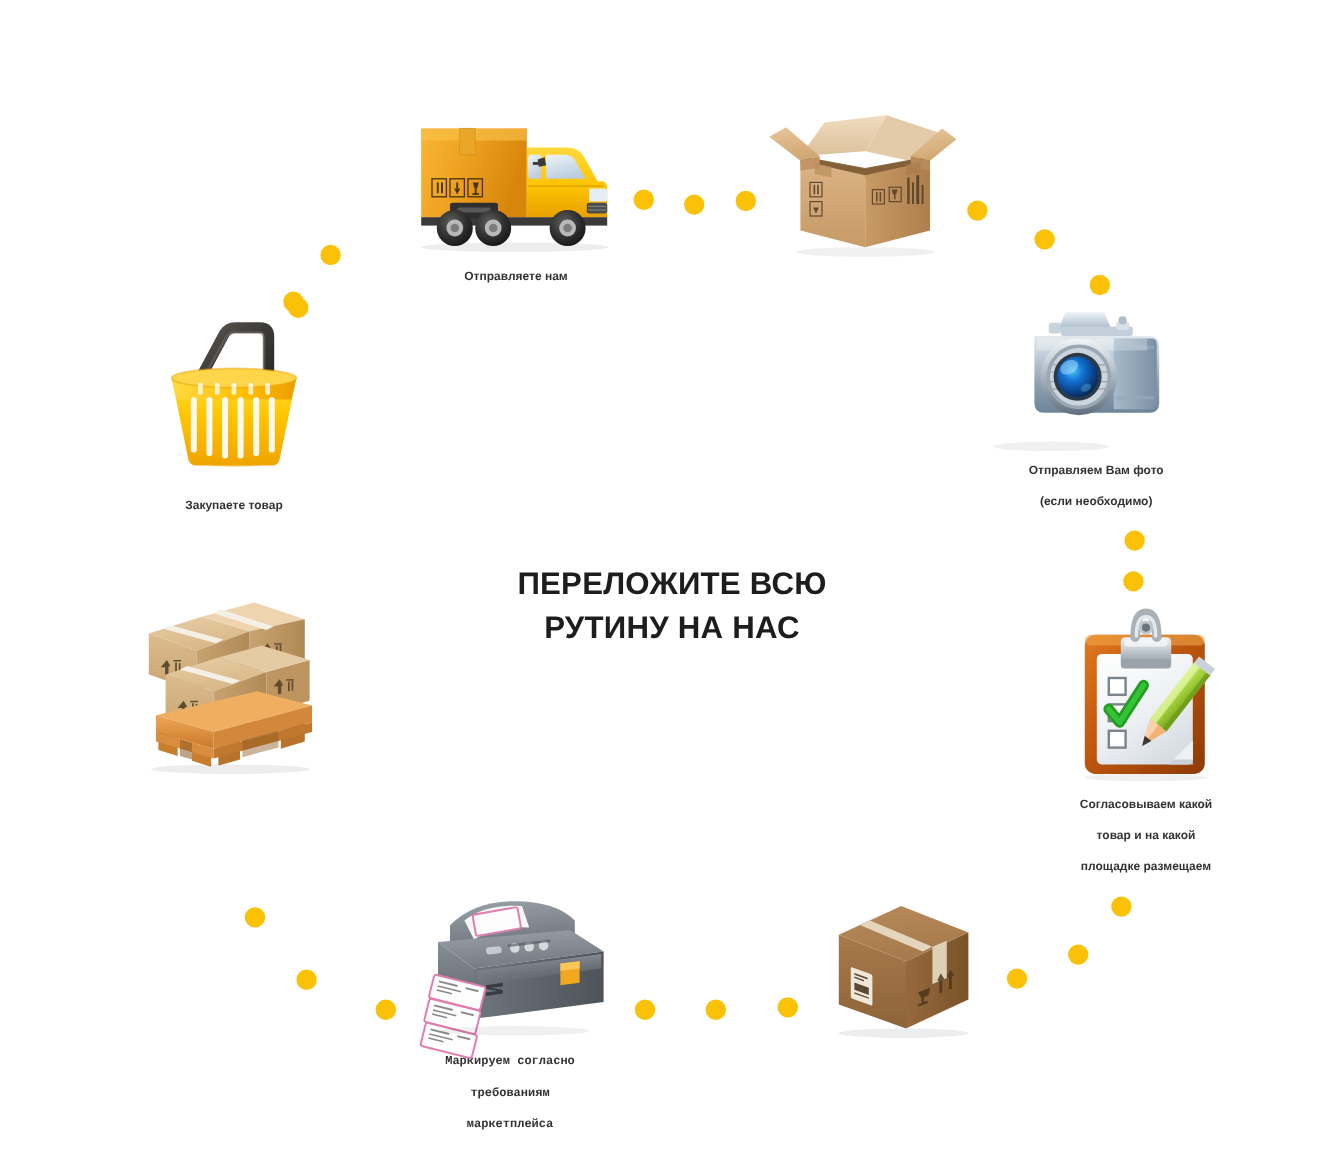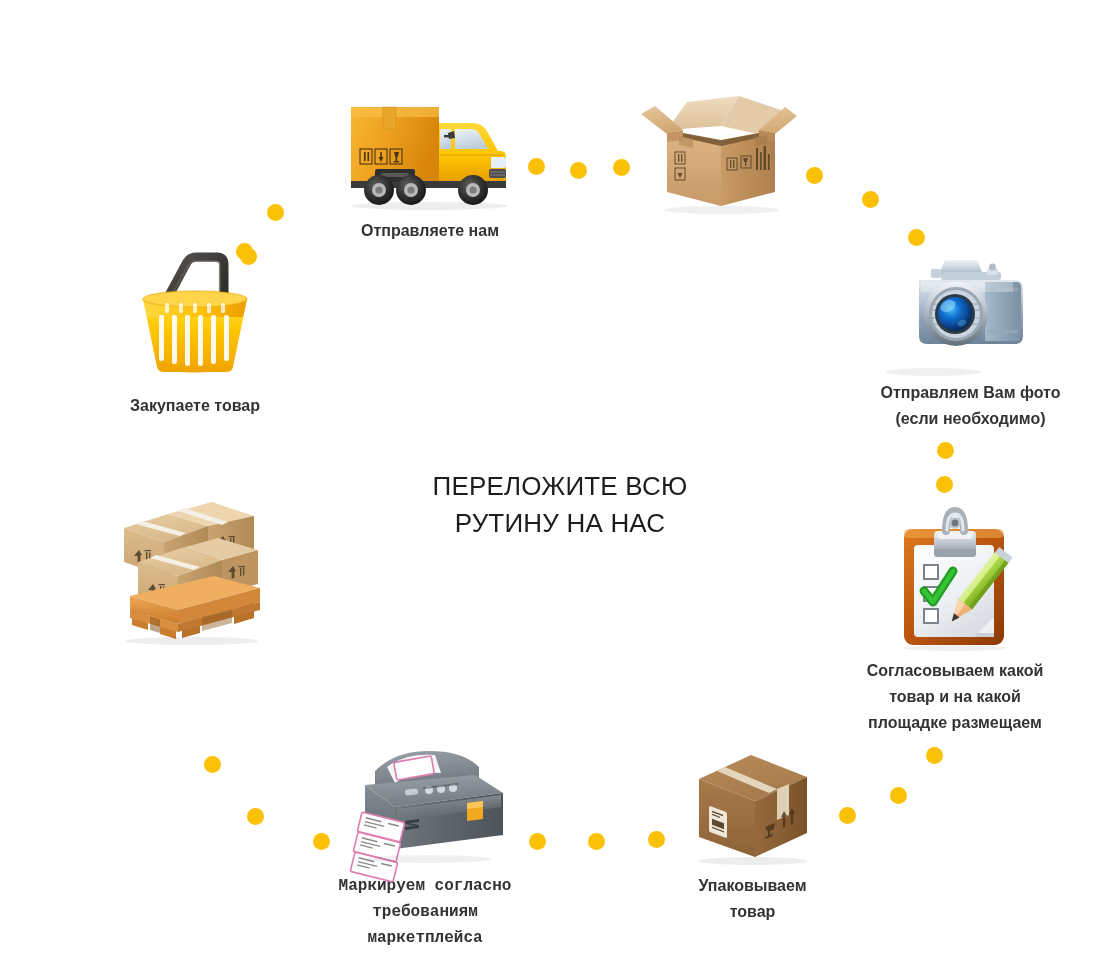--- a/index.html
+++ b/index.html
@@ -20,39 +20,39 @@
     background: #FBC107;
   }
 
   
   .center-title {
     position: absolute;
     left: 360px; top: 468px;
     width: 400px;
     text-align: center;
     font-size: 26px;
-    font-weight: normal;
+    font-weight: bold;
     line-height: 37px;
     color: #1d1d1d;
     letter-spacing: 0.2px;
     white-space: pre-line;
   }
 
   
   .step { position: absolute; text-align: center; }
   .step .icon-wrap {
     position: relative;
     width: 100%;
     display: flex;
     align-items: flex-end;
     justify-content: center;
   }
   .step .caption {
     margin-top: 8px;
-    font-size: 16px;
+    font-size: 10px;
     font-weight: bold;
     color: #333333;
     line-height: 26px;
     white-space: pre-line;
   }
 
   
   svg { display: block; overflow: visible; }
 </style>
 </head>
@@ -85,21 +85,21 @@
     <span class="dot" style="left:529px;  top:833px;"></span>
 
     <span class="dot" style="left:313px;  top:833px;"></span>
     <span class="dot" style="left:247px;  top:808px;"></span>
     <span class="dot" style="left:204px;  top:756px;"></span>
   </div>
 
   <div class="center-title">ПЕРЕЛОЖИТЕ ВСЮ
 РУТИНУ НА НАС</div>
 
-  <div class="step" style="left:60px; top:240px; width:270px;">
+  <div class="step" style="left:60px; top:256px; width:270px;">
     <div class="icon-wrap" style="height:145px;">
       <svg width="140" height="140" viewBox="0 0 140 140">
         <defs>
           <linearGradient id="bskBody" x1="0" y1="0" x2="0" y2="1">
             <stop offset="0%" stop-color="#FFE033"></stop>
             <stop offset="45%" stop-color="#FFC400"></stop>
             <stop offset="100%" stop-color="#F0A500"></stop>
           </linearGradient>
           <linearGradient id="bskRim" x1="0" y1="0" x2="1" y2="0">
             <stop offset="0%" stop-color="#FFD942"></stop>
@@ -294,21 +294,21 @@
           <rect x="121" y="58" width="2" height="22"></rect>
           <rect x="125" y="62" width="1.6" height="18"></rect>
           <rect x="128.6" y="56" width="2.4" height="24"></rect>
           <rect x="133" y="64" width="1.6" height="16"></rect>
         </g>
         <ellipse cx="86" cy="120" rx="58" ry="4" fill="#000" opacity=".06"></ellipse>
       </svg>
     </div>
   </div>
 
-  <div class="step" style="left:853px; top:252px; width:235px;">
+  <div class="step" style="left:796px; top:252px; width:235px;">
     <div class="icon-wrap" style="height:120px;">
       <svg width="135" height="120" viewBox="0 0 135 120">
         <defs>
           <linearGradient id="camBody" x1="0" y1="0" x2="0" y2="1">
             <stop offset="0%" stop-color="#E2E8EE"></stop>
             <stop offset="32%" stop-color="#B7C6D4"></stop>
             <stop offset="60%" stop-color="#8FA3B6"></stop>
             <stop offset="100%" stop-color="#6E8499"></stop>
           </linearGradient>
           <linearGradient id="camTop" x1="0" y1="0" x2="0" y2="1">
@@ -477,22 +477,20 @@
         </g>
 
         <g fill="#4A331A" opacity=".8">
           <path d="M80 82 L90 78 L89 84 L85 86 L85 90 L88 89 L88 91 L80 94 L80 92 L83 91 L83 87 Z"></path>
           <path d="M96 72 L99 66 L102 71 L100.2 71.6 L100.2 82 L97.8 82.8 L97.8 72.4 Z"></path>
           <path d="M104 69 L107 63 L110 68 L108.2 68.6 L108.2 79 L105.8 79.8 L105.8 69.4 Z"></path>
         </g>
         <ellipse cx="68" cy="116" rx="54" ry="4" fill="#000" opacity=".07"></ellipse>
       </svg>
     </div>
-    <div class="caption">Упаковываем
-товар</div>
   </div>
 
   <div class="step" style="left:300px; top:745px; width:250px;font-family:Liberation Mono, monospace;">
     <div class="icon-wrap" style="height:120px;">
       <svg width="165" height="120" viewBox="0 0 165 120">
         <defs>
           <linearGradient id="prTop" x1="0" y1="0" x2="0.3" y2="1">
             <stop offset="0%" stop-color="#9AA1A8"></stop>
             <stop offset="100%" stop-color="#757C83"></stop>
           </linearGradient>

